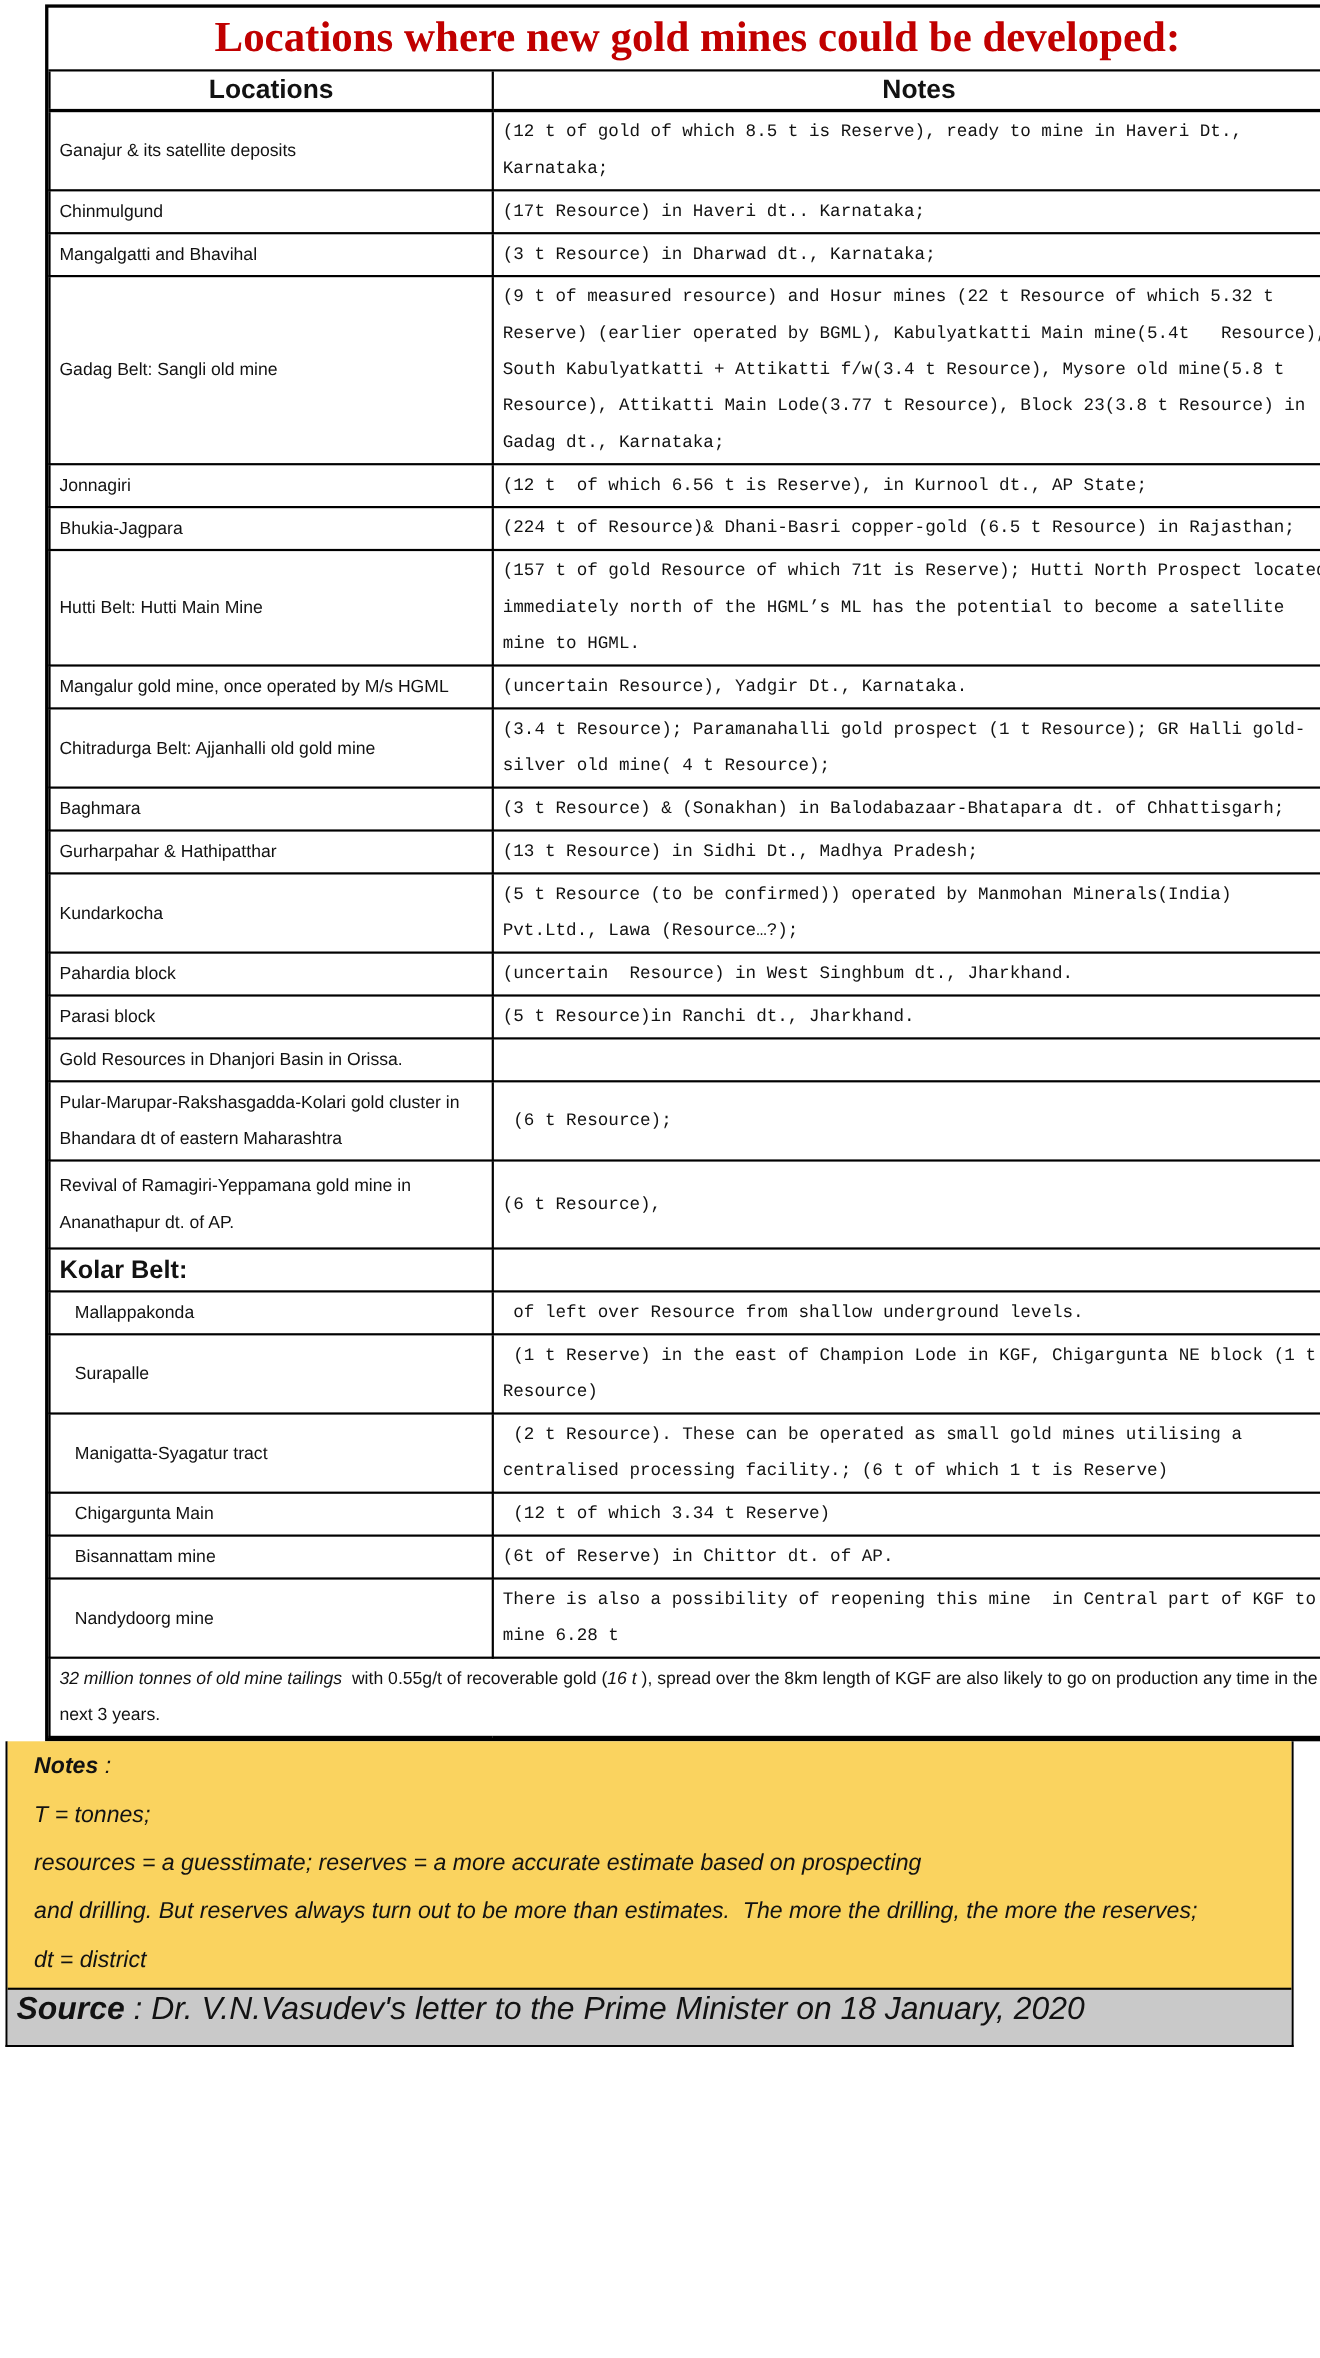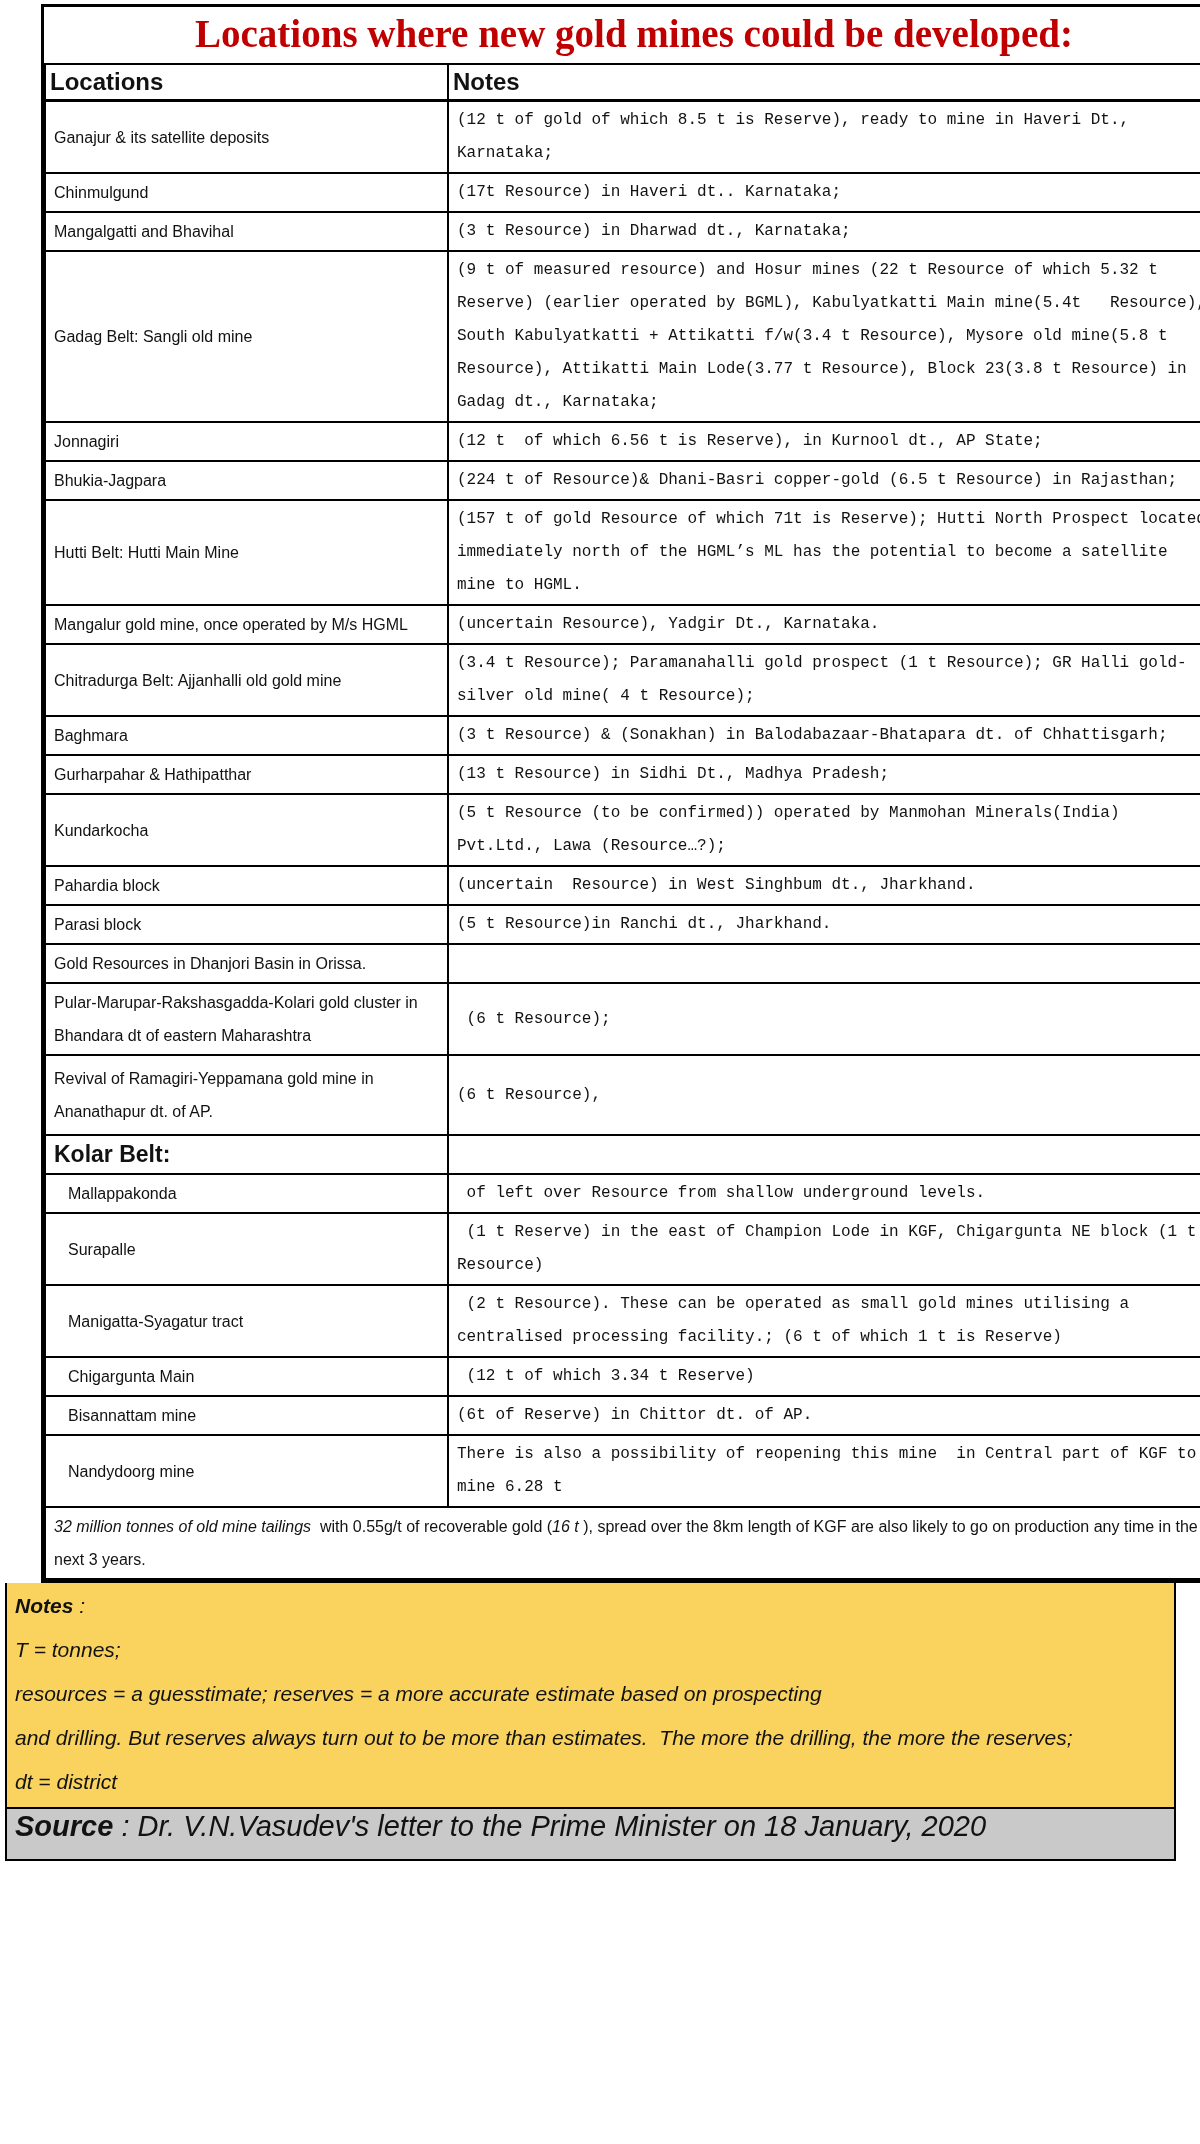--- a/index.html
+++ b/index.html
@@ -34,21 +34,21 @@
   }
   table.main{
     border-collapse:collapse;
     width:100%;
     table-layout:fixed;
   }
   table.main col.c-loc{width:403px;}
   table.main th{
     font-size:24px;
     font-weight:bold;
-    text-align:left;
+    text-align:center;
     padding:3px 4px;
     border:2px solid var(--border);
     border-top:none;
     border-bottom:3px solid var(--border);
   }
   table.main td{
     border:2px solid var(--border);
     vertical-align:middle;
     font-size:16px;
     line-height:33px;
@@ -71,21 +71,21 @@
   }
   .notes-block{
     background:var(--notes-bg);
     font-style:italic;
     font-size:21px;
     padding:6px 10px 8px 8px;
     border-bottom:2px solid var(--border);
   }
   .notes-block .nline{
     line-height:34px;
-    margin:0 0 10px 0;
+    margin:0 0 10px 16px;
   }
   .notes-block .nline:last-child{margin-bottom:0;}
   .notes-label{font-weight:bold;}
   .source-bar{
     background:var(--source-bg);
     font-style:italic;
     font-size:29px;
     line-height:30px;
     padding:2px 10px 18px 8px;
   }

